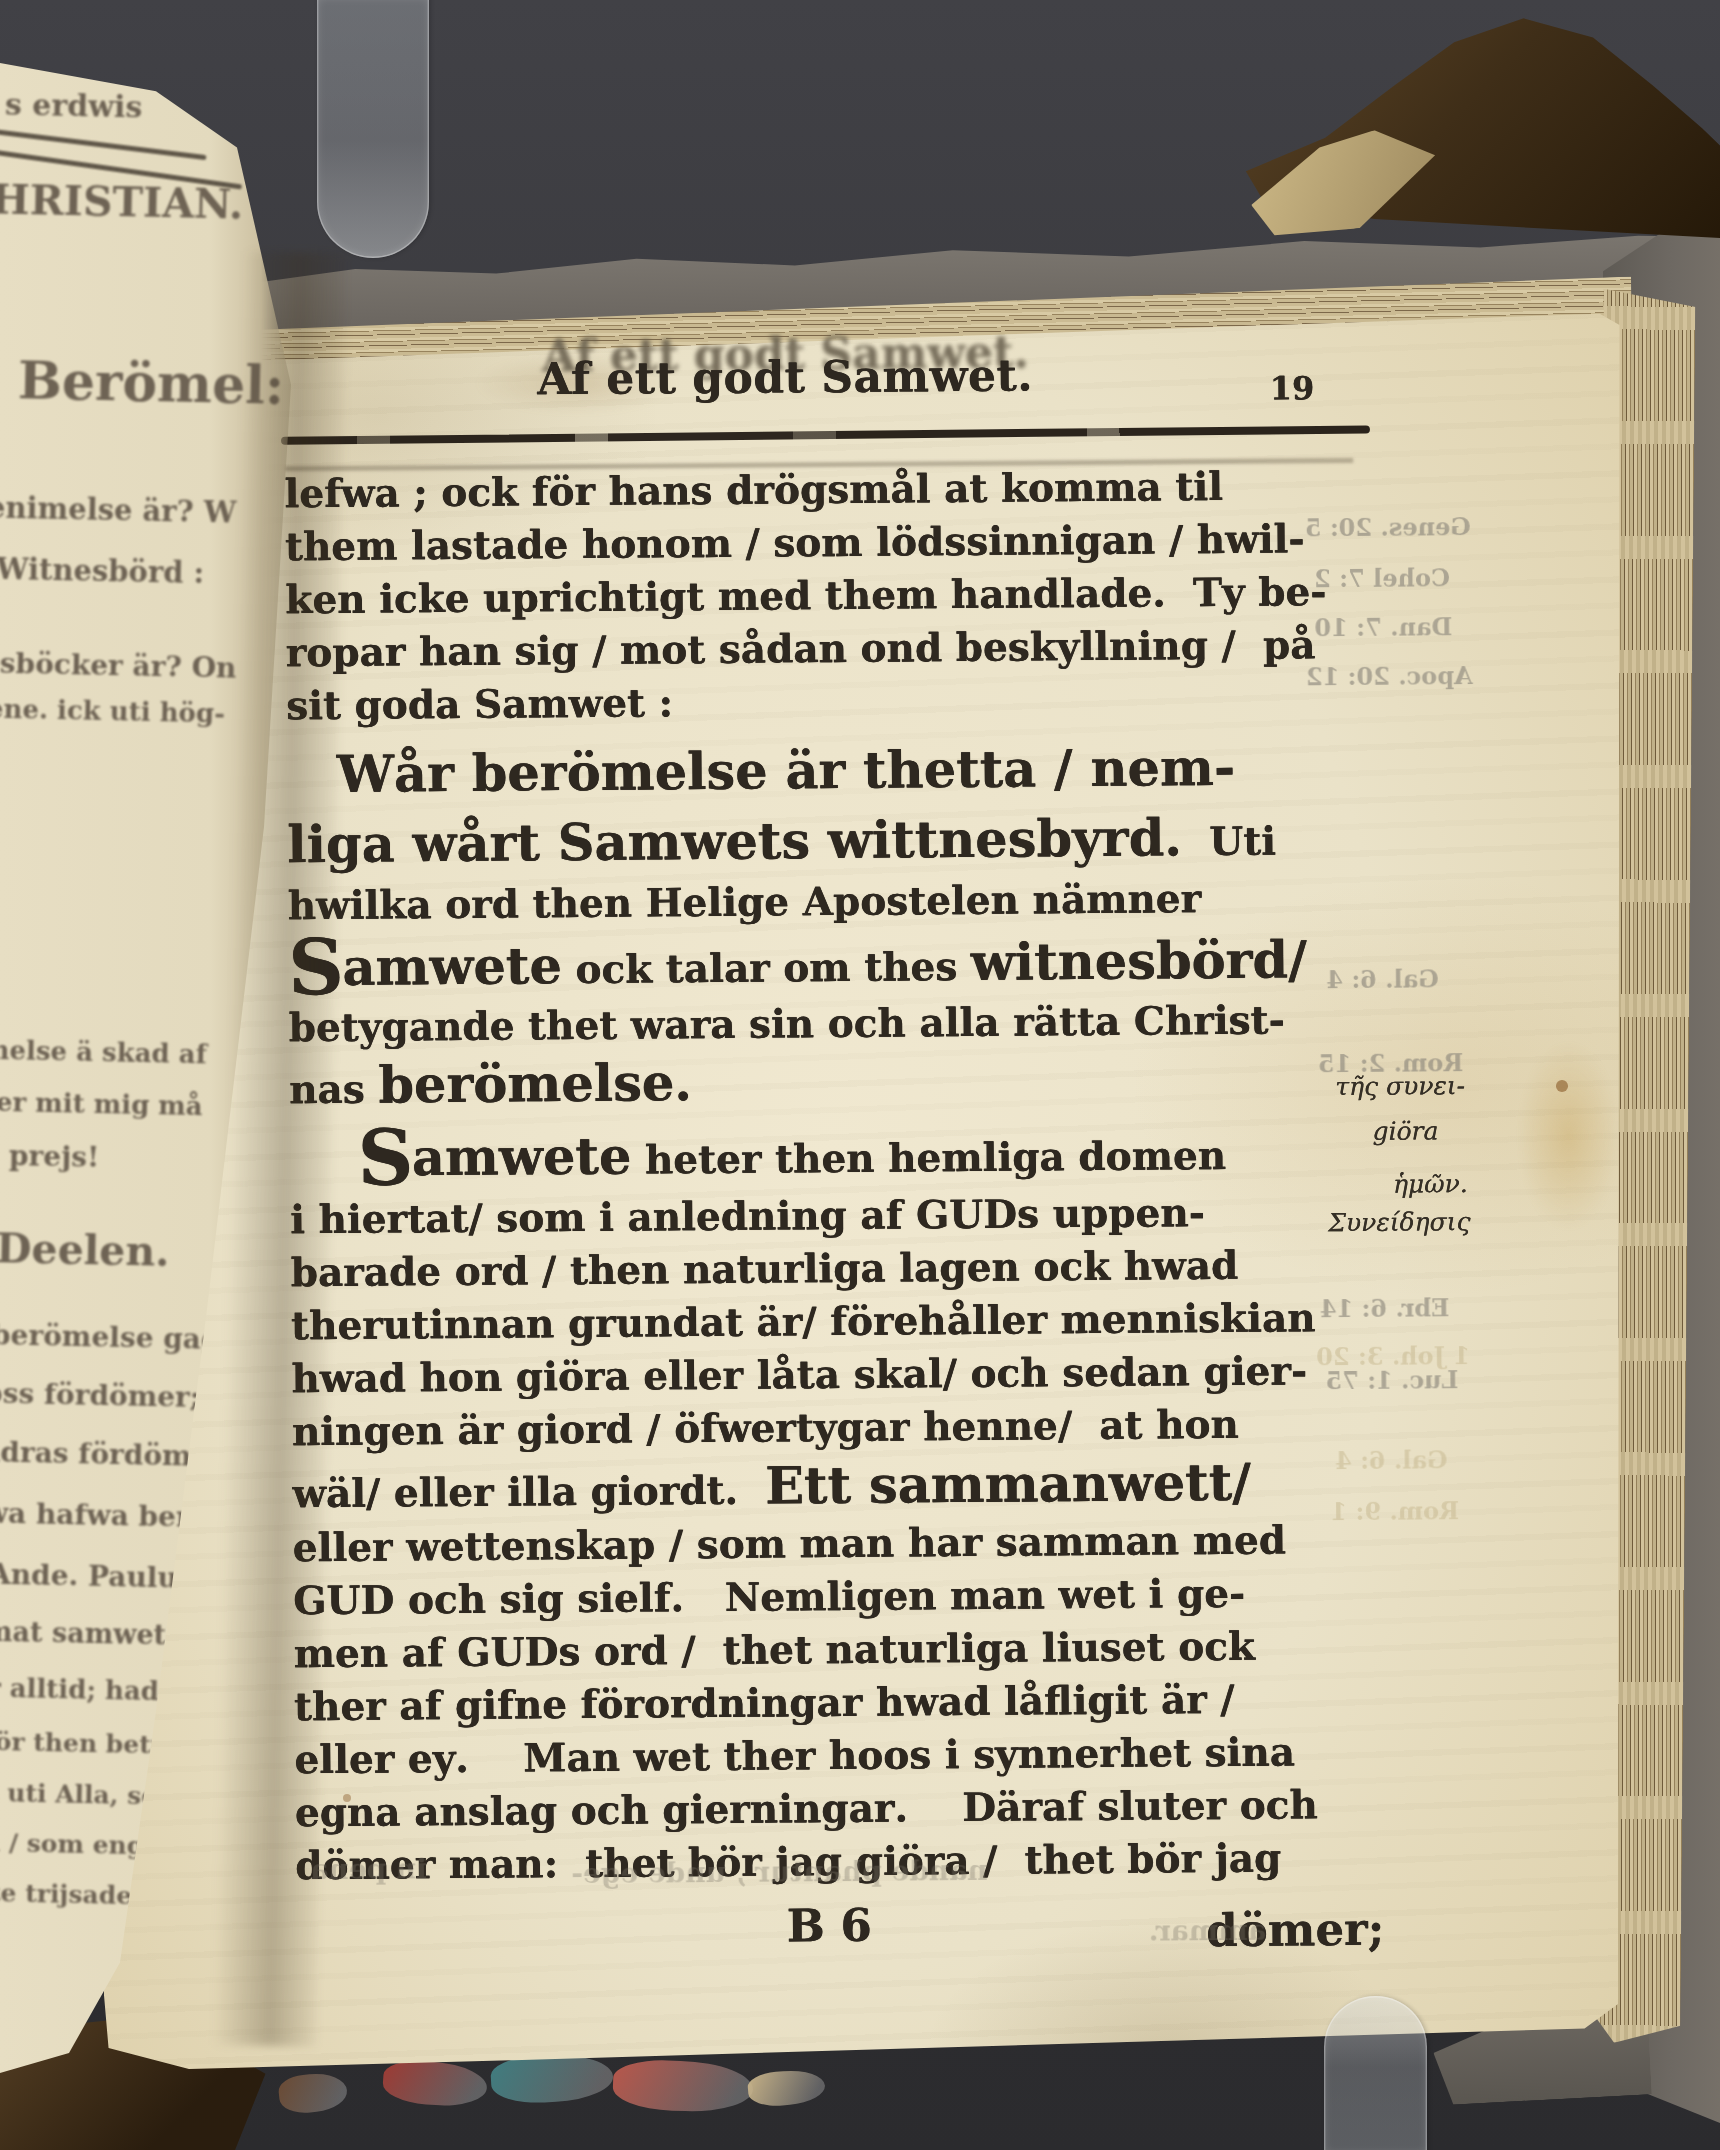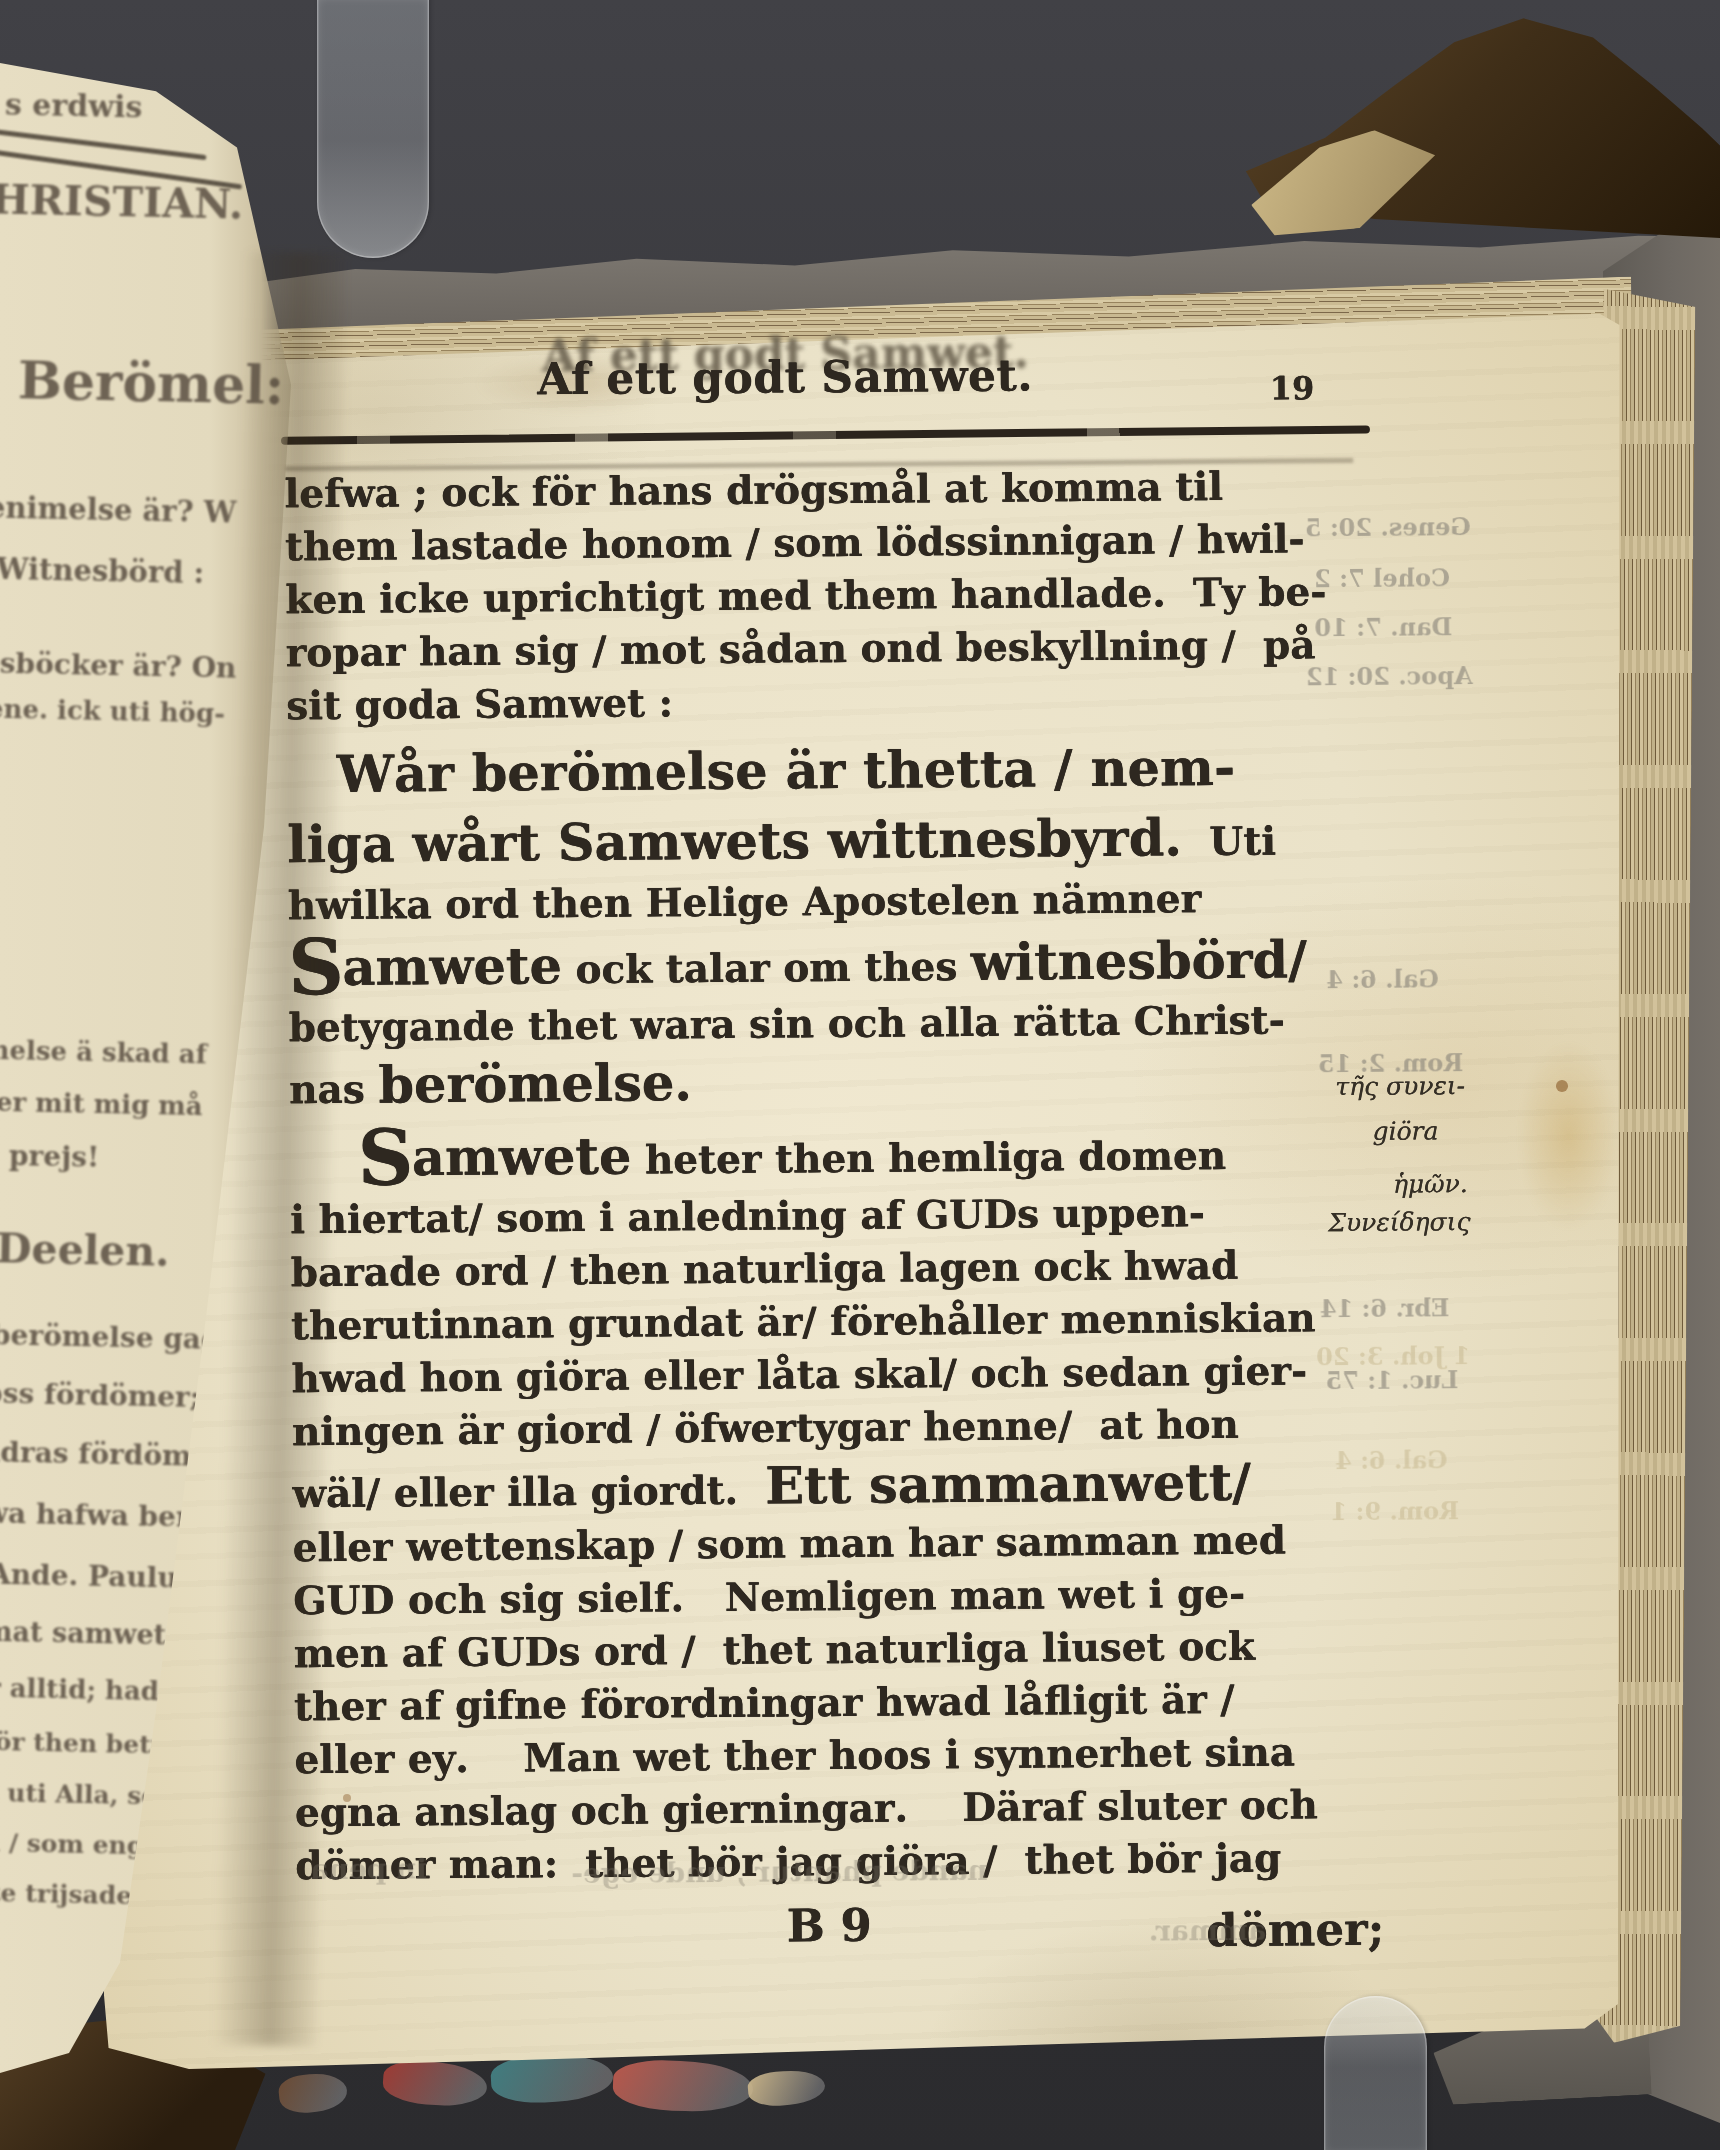--- a/index.html
+++ b/index.html
@@ -146,21 +146,21 @@
         <div class="ln" style="height: 53px; line-height: 53px;"><span class="s-n">ningen är giord / öfwertygar henne/  at hon</span></div>
         <div class="ln" style="height: 63px; line-height: 63px;"><span class="s-n">wäl/ eller illa giordt.  </span><span class="s-b">Ett sammanwett/</span></div>
         <div class="ln" style="height: 53px; line-height: 53px;"><span class="s-n">eller wettenskap / som man har samman med</span></div>
         <div class="ln" style="height: 53px; line-height: 53px;"><span class="s-n">GUD och sig sielf.   Nemligen man wet i ge-</span></div>
         <div class="ln" style="height: 53px; line-height: 53px;"><span class="s-n">men af GUDs ord /  thet naturliga liuset ock</span></div>
         <div class="ln" style="height: 53px; line-height: 53px;"><span class="s-n">ther af gifne förordningar hwad låfligit är /</span></div>
         <div class="ln" style="height: 53px; line-height: 53px;"><span class="s-n">eller ey.    Man wet ther hoos i synnerhet sina</span></div>
         <div class="ln" style="height: 53px; line-height: 53px;"><span class="s-n">egna anslag och gierningar.    Däraf sluter och</span></div>
         <div class="ln" style="height: 53px; line-height: 53px;"><span class="s-n">dömer man:  thet bör jag giöra /  thet bör jag</span></div>
         <div class="footer-row bl">
-          <span class="sig">B 9</span>
+          <span class="sig">B 6</span>
           <span class="catch">dömer;</span>
         </div>
       </div>
 
     <div id="greek-note">
         <div class="abs greek-line" style="left: 1225px; top: 766px;">τῆς συνει-</div>
         <div class="abs greek-line" style="left: 1262px; top: 811px;">giöra</div>
         <div class="abs greek-line" style="left: 1282px; top: 864px;">ἡμῶν.</div>
         <div class="abs greek-line" style="left: 1217px; top: 902px;">Συνείδησις</div>
       </div>

